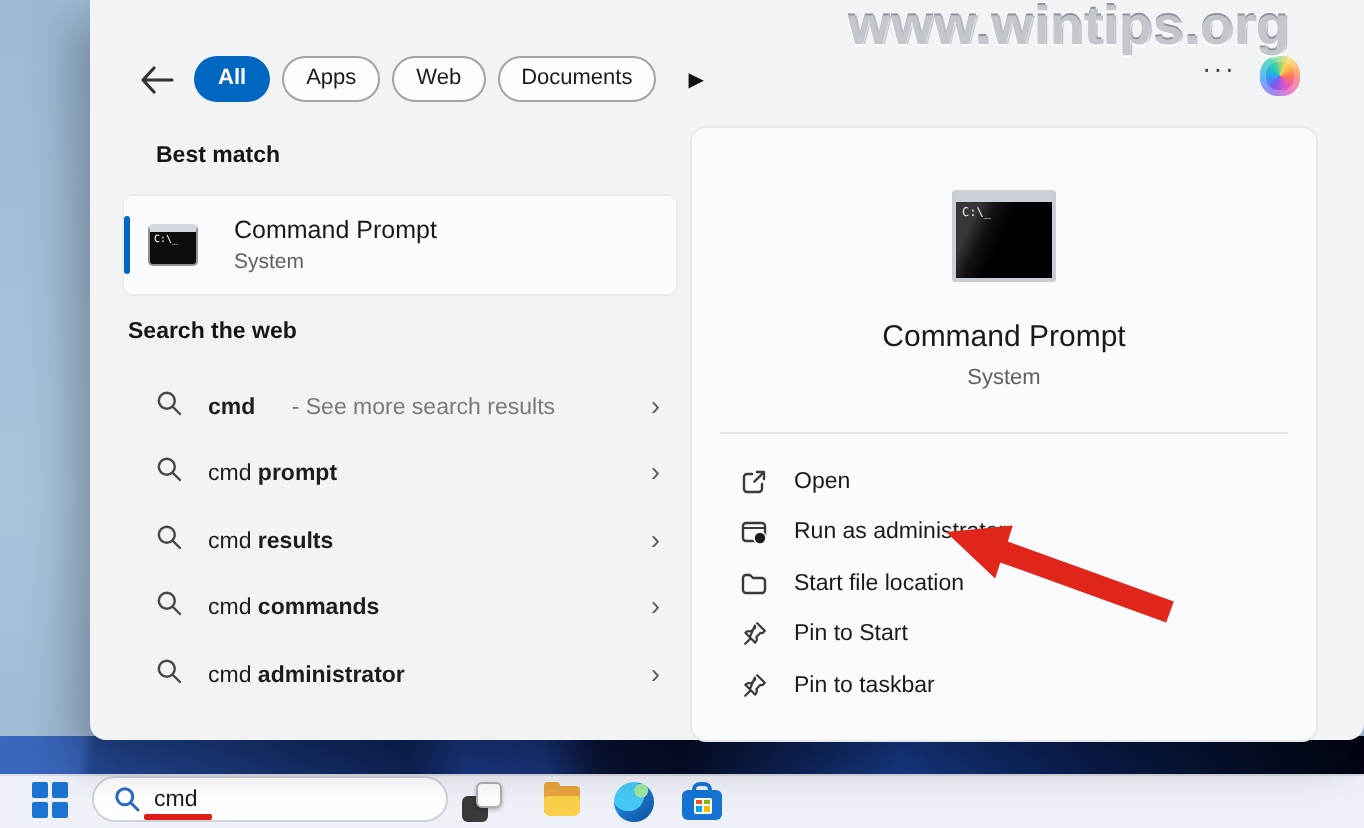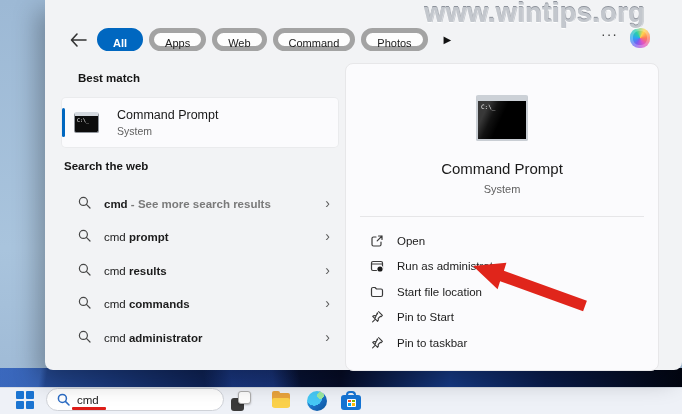--- a/index.html
+++ b/index.html
@@ -56,21 +56,21 @@
   
   .panel{
     position:absolute; left:45px; top:0; width:637px; height:370px;
     background:#f2f3f5; border-radius:0 0 8px 8px;
     box-shadow:-8px 10px 24px rgba(0,0,0,.28);
   }
   .back-btn{ position:absolute; left:69px; top:30px; width:20px; height:20px; color:#333; }
   .filters{ position:absolute; left:97px; top:28px; display:flex; align-items:center; gap:6px; }
   .pill{
     height:23px; line-height:21px; padding:0 11px; font-size:11px; color:#1b1b1b;
-    background:#fdfdfd; border:5px solid #a3a3a3; border-radius:13px; white-space:nowrap;
+    background:#fdfdfd; border:1px solid #a3a3a3; border-radius:13px; white-space:nowrap;
   }
   .pill.selected{ background:#0067c0; border-color:#0067c0; color:#fff; font-weight:600;}
   .more-filters{ margin-left:10px; font-size:10px; color:#111; background:none; border:none; }
   .more-options{ position:absolute; left:601px; top:26px; font-size:14px; letter-spacing:1px; color:#444; }
   .copilot{ position:absolute; left:630px; top:28px; width:20px; height:20px; border-radius:45% 45% 45% 45%;
     background:conic-gradient(from 210deg,#7b5cf0,#2aa4f4,#2ad0a8,#ffd44d,#ff7a59,#e052c5,#7b5cf0);
     box-shadow:inset 0 0 0 3px rgba(255,255,255,.25);}
   .watermark{
     position:absolute; left:424px; top:-2px; z-index:60; font-size:27px; font-weight:600;
     color:#c3c7cd; letter-spacing:.5px;
@@ -95,21 +95,21 @@
   .cmd-icon-sm::after{ content:"C:\\_"; position:absolute; left:2px; top:1px; font-family:"DejaVu Sans Mono",monospace; font-size:5px; color:#fff;}
   .best-texts{ margin-left:18px; }
   .best-title{ font-size:12.5px; color:#191919; }
   .best-sub{ font-size:10.5px; color:#606060; margin-top:3px; }
 
   .suggestions{ position:absolute; left:62px; top:187px; width:276px; }
   .suggestion{ position:relative; height:33.5px; display:flex; align-items:center; padding-left:16px; }
   .suggestion .sug-text{ font-size:11.5px; color:#1c1c1c; margin-left:13px; white-space:pre;}
   .suggestion .suffix{ font-weight:700; }
   .suggestion:first-child .prefix{ font-weight:700; }
-  .suggestion:first-child .suffix{ font-weight:700; color:#7a7a7a; }
+  .suggestion:first-child .suffix{ font-weight:400; color:#7a7a7a;padding-left:15px; }
   .chevron{ position:absolute; right:8px; top:50%; transform:translateY(-58%); font-size:14px; color:#5c5c5c; font-weight:400;}
 
   
   .preview-card{
     position:absolute; left:345px; top:63px; width:314px; height:308px;
     background:#fbfbfd; border:1px solid #e7e7e9; border-radius:8px;
     display:flex; flex-direction:column; align-items:center;
   }
   .cmd-icon-lg{
     margin-top:31px; width:52px; height:46px; background:#000; border-radius:2px;
@@ -184,22 +184,21 @@
 <button class="back-btn" style="position:absolute;background:none;border:none;">
   <svg width="18" height="16" viewBox="0 0 18 16">
       <path d="M8 2 L2.5 8 L8 14 M3 8 H17" fill="none" stroke="#333" stroke-width="1.6" stroke-linecap="round" stroke-linejoin="round"></path>
     </svg>
 </button>
 
 <div class="filters">
   <button class="pill selected">All</button>
   <button class="pill">Apps</button>
   <button class="pill">Web</button>
-  <button class="pill">Command</button>
-  <button class="pill">Photos</button>
+  <button class="pill">Documents</button>
   <button class="more-filters">▶</button>
 </div>
 
 <div class="more-options">···</div>
 <div class="copilot"></div>
 
 <div class="watermark">www.wintips.org</div>
 
 <div class="section-label lbl-best">Best match</div>
 

